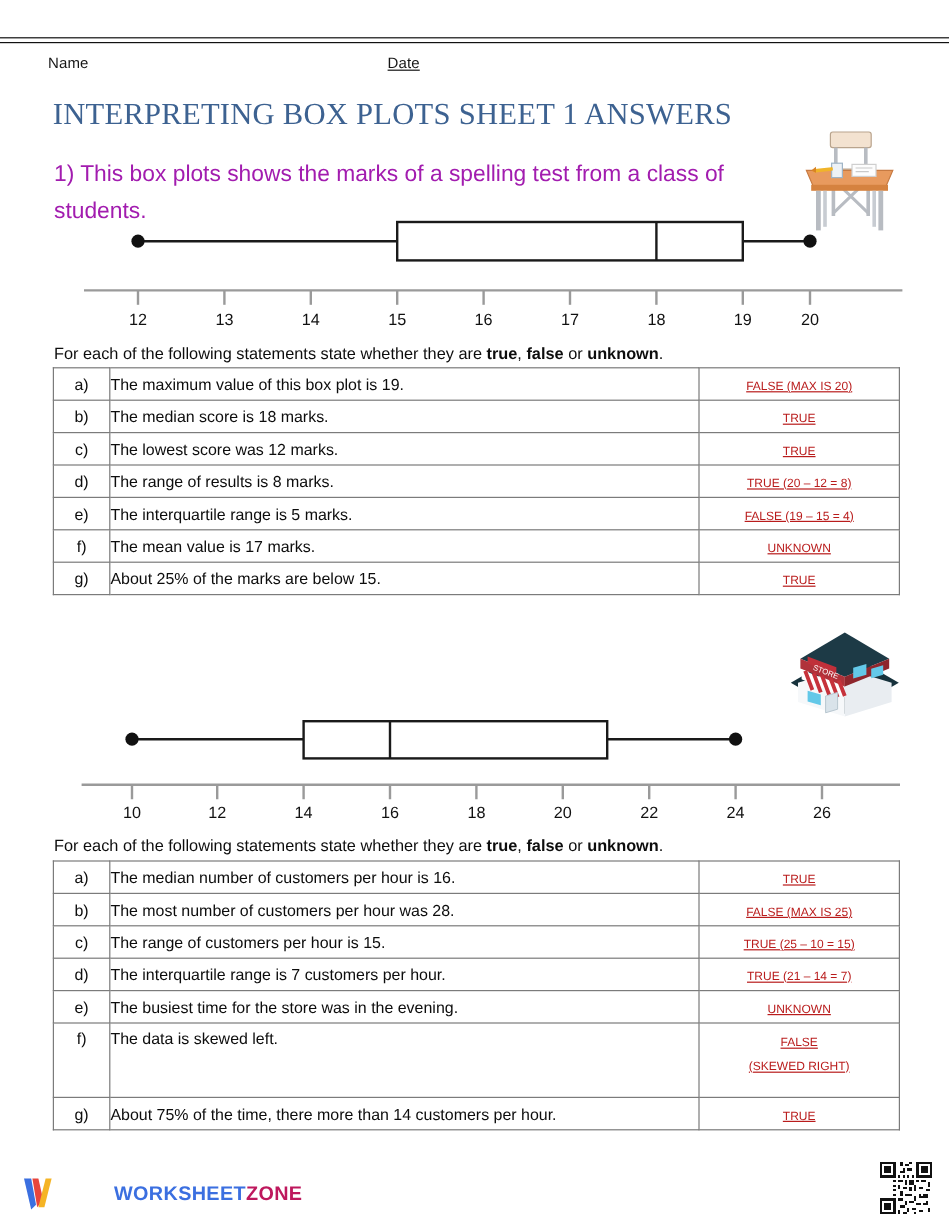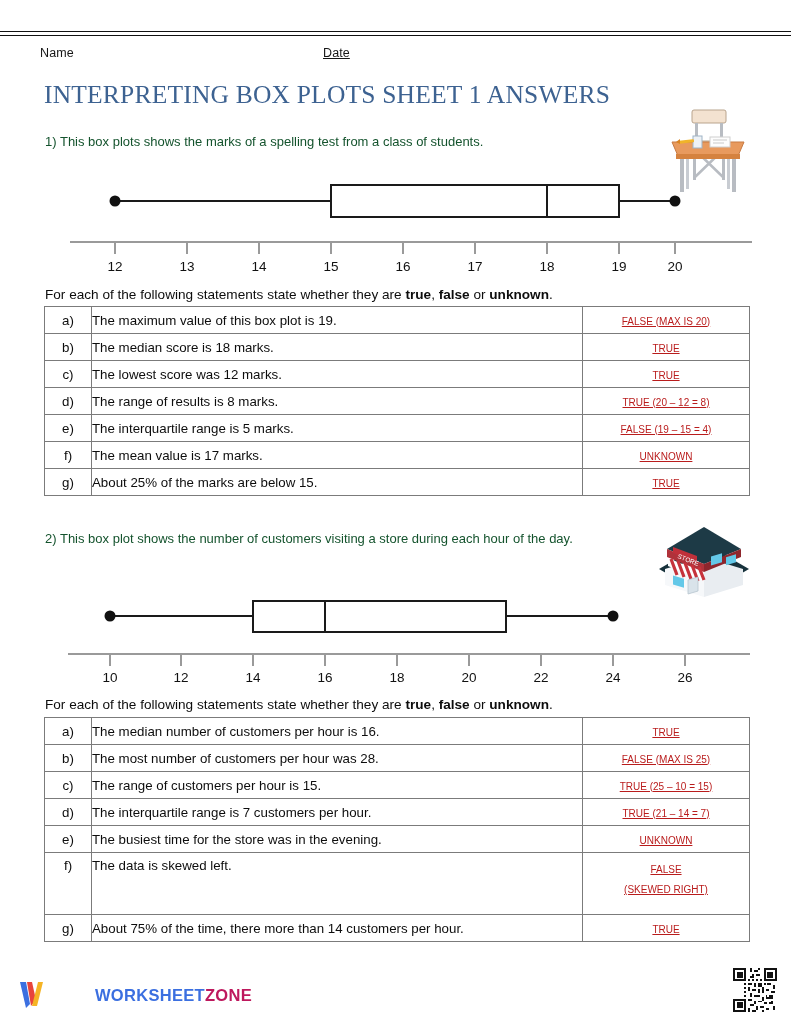--- a/index.html
+++ b/index.html
@@ -49,22 +49,22 @@
     font-family: "Liberation Serif", serif;
     font-size: 25.5px;
     color: #3d6291;
     letter-spacing: .2px;
     white-space: nowrap;
   }
 
   
   .q-text {
     position: absolute;
-    font-size: 13px;
-    color: #14532d;
+    font-size: 19px;
+    color: #a21caf;
     line-height: 1.62;
   }
   #q1-text { left: 45px; top: 131px; width: 600px; }
   #q2-text { left: 45px; top: 528px; width: 600px; }
 
   .stmt-line {
     position: absolute;
     left: 45px;
     font-size: 13.6px;
     color: #0d0d0d;
@@ -265,21 +265,20 @@
         <td class="col-ans"><span class="ans">UNKNOWN</span></td>
       </tr>
       <tr>
         <td class="col-lbl">g)</td>
         <td class="col-stmt">About 25% of the marks are below 15.</td>
         <td class="col-ans"><span class="ans">TRUE</span></td>
       </tr>
     </tbody>
   </table>
 
-  <div class="q-text" id="q2-text">2) This box plot shows the number of customers visiting a store during each hour of the day.</div>
 
   <div class="clipart" id="store-art">
     <svg viewBox="0 0 95 90" width="95" height="90" aria-hidden="true">
 
       <polygon points="47,26 92,52 47,78 2,52" fill="#17323c"></polygon>
 
       <polygon points="47,40 86,52 86,68 47,80" fill="#e9edf1"></polygon>
 
       <polygon points="8,52 47,40 47,80 8,68" fill="#f6f8fa"></polygon>
 

